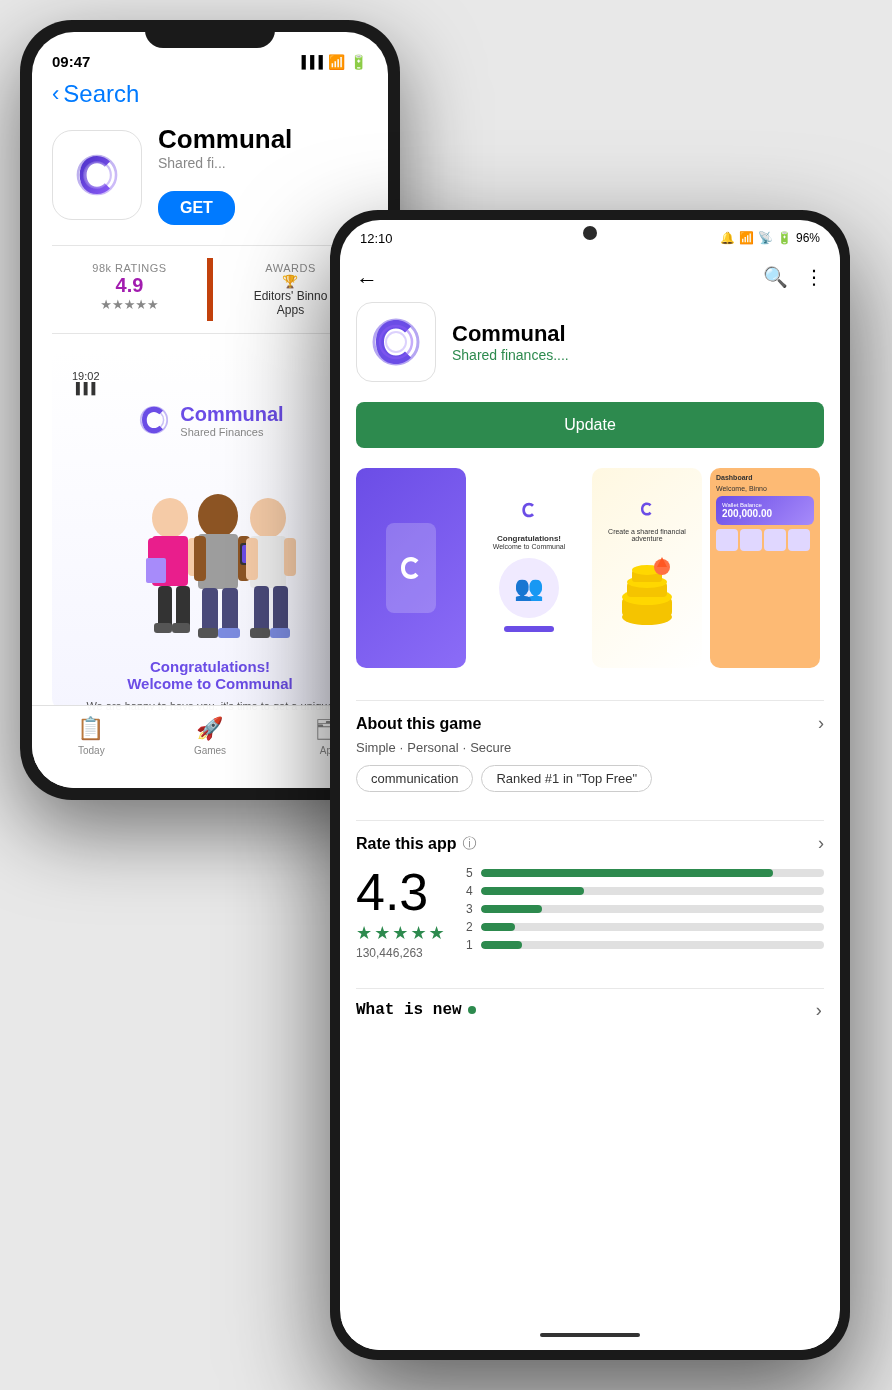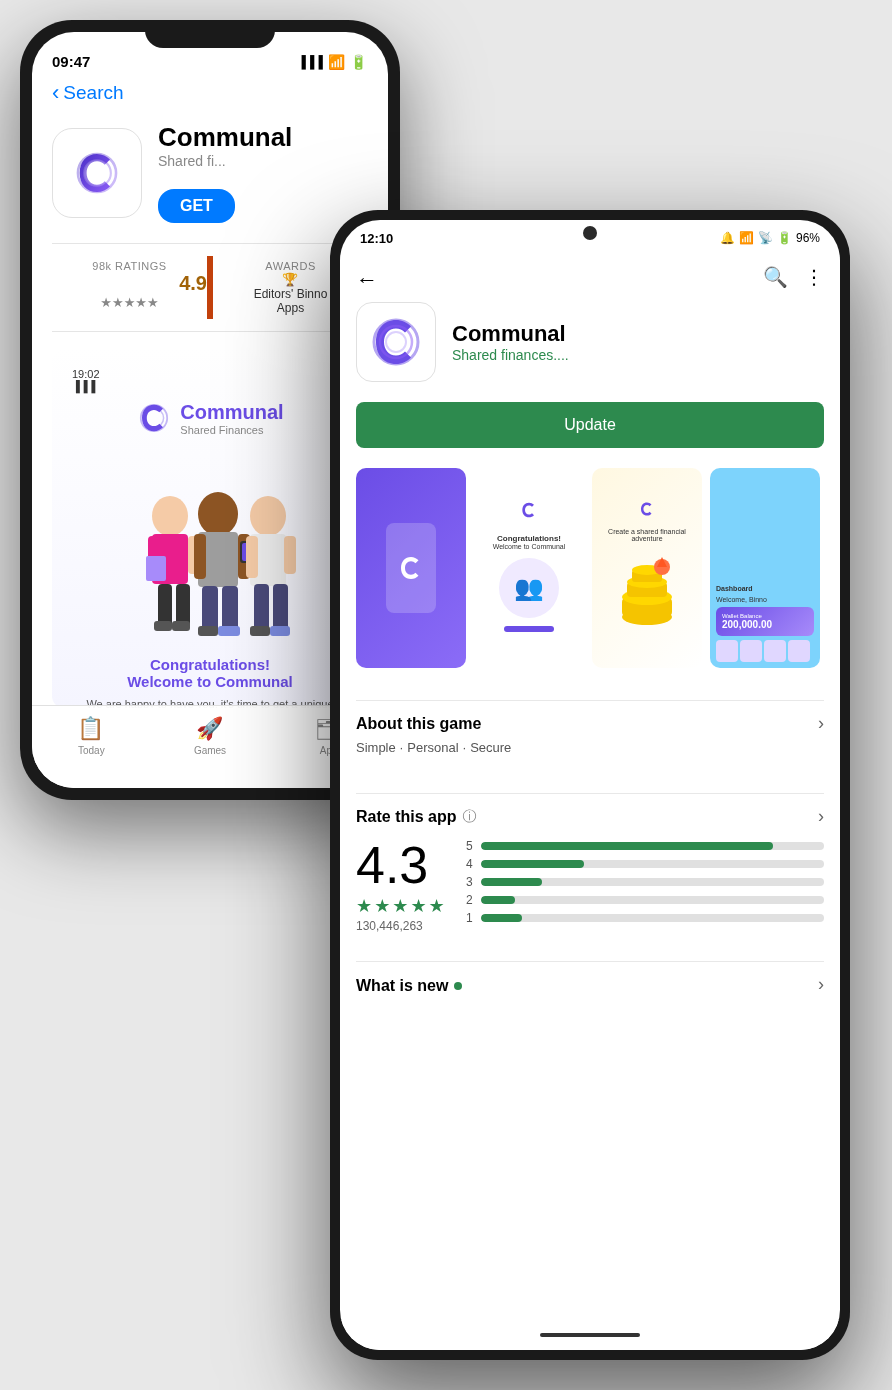--- a/index.html
+++ b/index.html
@@ -105,21 +105,21 @@
       margin-bottom: 16px;
     }
     .ios-stat {
       flex: 1;
       text-align: center;
       border-right: 6px solid #c2410c;
       padding: 4px 0;
     }
     .ios-stat:last-child { border-right: none; }
     .ios-stat-label { font-size: 11px; color: #888; font-weight: 500; letter-spacing: 0.5px; }
-    .ios-stat-value { font-size: 20px; font-weight: 600; color: #a16207; text-align: right; }
+    .ios-stat-value { font-size: 20px; font-weight: 600; color: #a21caf; }
     .ios-stars { color: #888; font-size: 13px; }
     .ios-award-icon { font-size: 13px; }
     .ios-award-text { font-size: 12px; color: #333; font-weight: 500; }
 
     
     .ios-screenshot-section {
       background: white;
       border-radius: 12px;
       overflow: hidden;
       height: 360px;
@@ -191,21 +191,21 @@
     .android-status-bar {
       height: 36px;
       display: flex;
       align-items: center;
       justify-content: space-between;
       padding: 0 20px;
       font-size: 13px;
       font-weight: 500;
       color: #000;
     }
-    .android-time { font-size: 13px; font-weight: 700; text-align: right; }
+    .android-time { font-size: 13px; font-weight: 400; text-align: right; }
     .android-icons { display: flex; gap: 4px; align-items: center; font-size: 12px; }
 
     .android-content {
       padding: 0;
       overflow-y: auto;
       height: calc(100% - 36px);
     }
 
     
     .android-app-bar {
@@ -264,21 +264,21 @@
       flex-shrink: 0;
       overflow: hidden;
       position: relative;
     }
     .ss-purple {
       background: linear-gradient(135deg, #6b4de6 0%, #8b6cf7 100%);
       display: flex; align-items: center; justify-content: center;
     }
     .ss-white { background: white; display: flex; flex-direction: column; align-items: center; justify-content: center; padding: 8px; }
     .ss-yellow { background: linear-gradient(135deg, #fff8e1 0%, #fff 100%); display: flex; align-items: center; justify-content: center; }
-    .ss-dashboard { background: #7dd3fc; display: flex; align-items: flex-end; justify-content: center; }
+    .ss-dashboard { background: #fdba74; display: flex; align-items: flex-start; justify-content: center; }
 
     
     .android-section {
       padding: 0 16px 16px;
     }
     .android-section-header {
       display: flex;
       align-items: center;
       justify-content: space-between;
       margin-bottom: 6px;
@@ -343,22 +343,23 @@
     .bar-label { font-size: 12px; color: #555; width: 8px; text-align: right; }
     .bar-track { flex: 1; height: 8px; background: #e0e0e0; border-radius: 4px; overflow: hidden; }
     .bar-fill { height: 100%; background: #2d8a4e; border-radius: 4px; }
 
     
     .what-new-section {
       padding: 0 16px 20px;
     }
     .what-new-header {
       display: flex;
-      align-items: flex-end;
+      align-items: flex-start;
       justify-content: space-between;
+      font-family: Liberation Mono, monospace;
     }
     .what-new-title-row {
       display: flex;
       align-items: center;
       gap: 6px;
     }
     .what-new-title { font-size: 16px; font-weight: 700; color: #000; }
     .green-dot { width: 8px; height: 8px; background: #2d8a4e; border-radius: 50%; display: inline-block; }
 
     
@@ -406,21 +407,21 @@
       <div class="ios-icons">
         <span style="font-size:12px;">▐▐▐</span>
         <span>📶</span>
         <span>🔋</span>
       </div>
     </div>
 
     <div class="ios-content">
       <div class="ios-back-search">
         <span class="ios-chevron">‹</span>
-        <span style="font-size:19px;">Search</span>
+        <span style="font-size:24px;">Search</span>
       </div>
 
       <div class="ios-app-header">
         <div class="ios-app-icon">
 
           <svg class="communal-c-svg" viewBox="0 0 60 60" xmlns="http://www.w3.org/2000/svg">
             <defs>
               <linearGradient id="cg1" x1="0%" y1="0%" x2="100%" y2="100%">
                 <stop offset="0%" style="stop-color:#4a2fc7"></stop>
                 <stop offset="100%" style="stop-color:#8b5cf6"></stop>
@@ -659,20 +660,24 @@
       
       <div class="android-divider"></div>
 
       
       <div class="android-section">
         <div class="android-section-header">
           <span class="android-section-title">About this game</span>
           <span class="android-chevron-right">›</span>
         </div>
         <div class="android-section-subtitle">Simple · Personal · Secure</div>
+        <div class="android-tags">
+          <span class="android-tag">communication</span>
+          <span class="android-tag">Ranked #1 in "Top Free"</span>
+        </div>
       </div>
 
       
       <div class="android-divider"></div>
 
       
       <div class="rate-section">
         <div class="rate-header">
           <div class="rate-title-row">
             <span class="rate-title">Rate this app</span>

